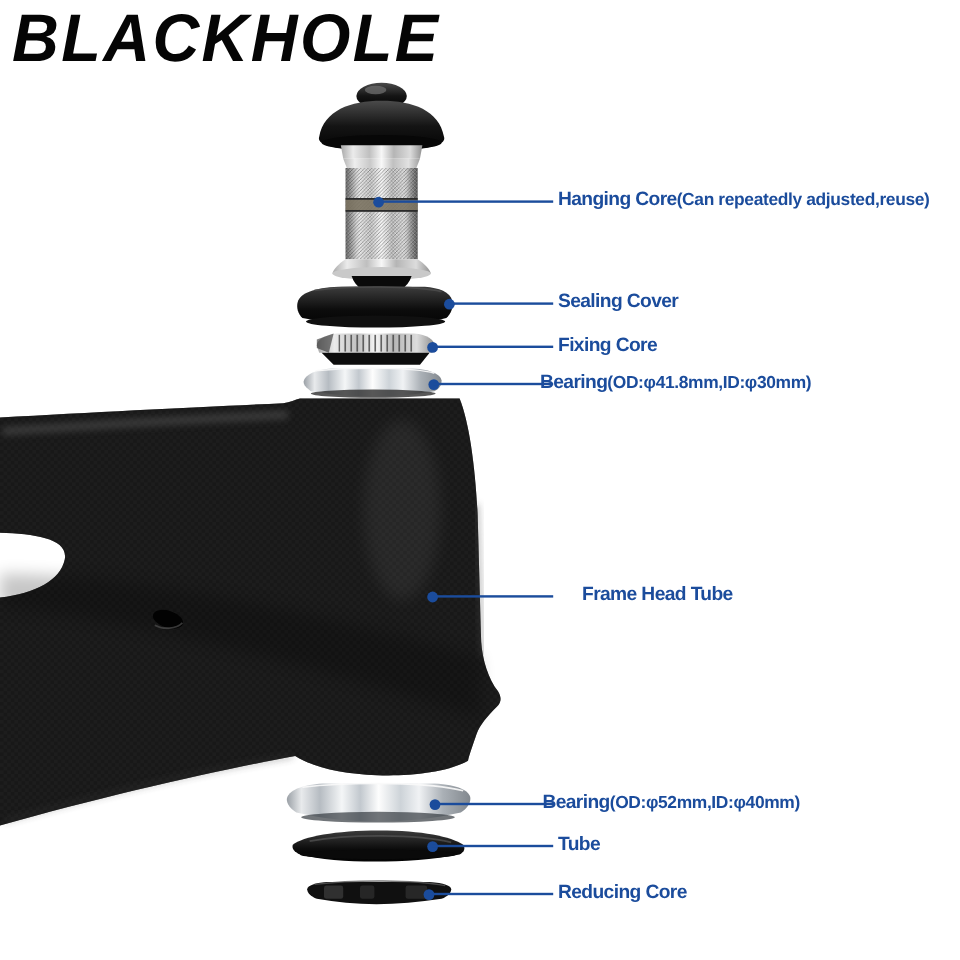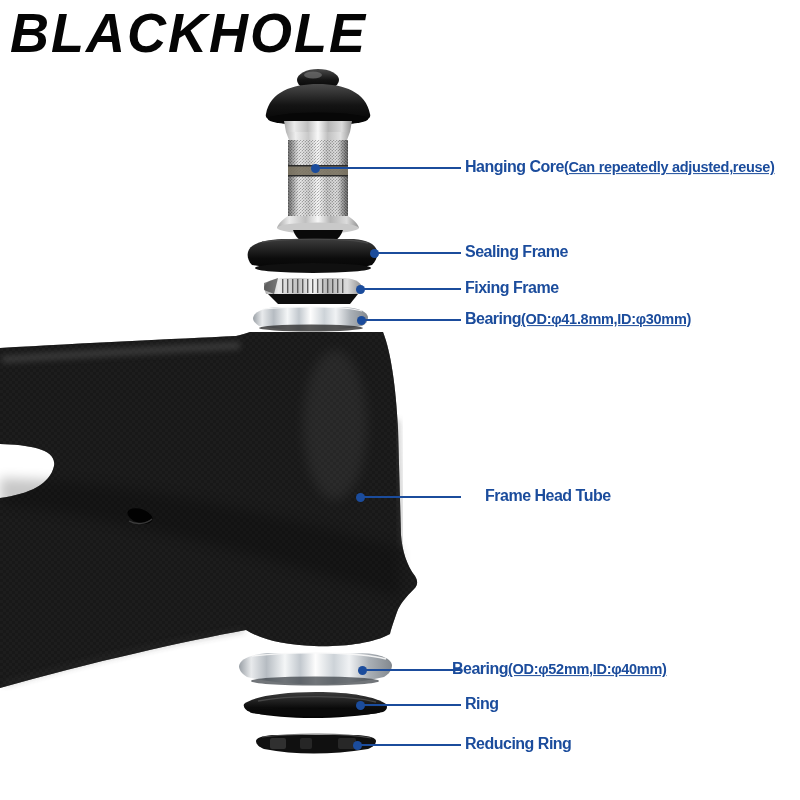--- a/index.html
+++ b/index.html
@@ -23,21 +23,21 @@
     background:var(--accent); margin-left:-4px; margin-top:-4px;
   }
   .line {
     position:absolute; height:2px; background:var(--accent); margin-top:-1px;
   }
   .lbl {
     position:absolute; transform:translateY(-55%);
     color:var(--accent); white-space:nowrap;
   }
   .lbl .main { font-size:16px; font-weight:700; letter-spacing:-0.5px; }
-  .lbl .note { font-size:14.5px; font-weight:700; letter-spacing:-0.3px;text-decoration:underline; }
+  .lbl .note { font-size:14.5px; font-weight:700; letter-spacing:-0.3px; }
 </style>
 </head>
 <body>
 
 <div class="stage">
 
   <div class="brand">BLACKHOLE</div>
 
   <svg class="parts-svg" width="800" height="800" viewBox="0 0 800 800">
     <defs>
@@ -172,53 +172,53 @@
 
     <div>
       <span class="dot" style="left:315px;top:168px"></span>
       <span class="line" style="left:315px;top:168px;width:146px"></span>
       <span class="lbl" style="left:465px;top:168px"><span class="main">Hanging Core</span><span class="note">(Can repeatedly adjusted,reuse)</span></span>
     </div>
 
     <div>
       <span class="dot" style="left:374px;top:253px"></span>
       <span class="line" style="left:374px;top:253px;width:87px"></span>
-      <span class="lbl" style="left:465px;top:253px"><span class="main">Sealing Frame</span><span class="note"></span></span>
+      <span class="lbl" style="left:465px;top:253px"><span class="main">Sealing Cover</span><span class="note"></span></span>
     </div>
 
     <div>
       <span class="dot" style="left:360px;top:289px"></span>
       <span class="line" style="left:360px;top:289px;width:101px"></span>
-      <span class="lbl" style="left:465px;top:289px"><span class="main">Fixing Frame</span><span class="note"></span></span>
+      <span class="lbl" style="left:465px;top:289px"><span class="main">Fixing Core</span><span class="note"></span></span>
     </div>
 
     <div>
       <span class="dot" style="left:361px;top:320px"></span>
       <span class="line" style="left:361px;top:320px;width:100px"></span>
-      <span class="lbl" style="left:465px;top:320px"><span class="main">Bearing</span><span class="note">(OD:φ41.8mm,ID:φ30mm)</span></span>
+      <span class="lbl" style="left:450px;top:320px"><span class="main">Bearing</span><span class="note">(OD:φ41.8mm,ID:φ30mm)</span></span>
     </div>
 
     <div>
       <span class="dot" style="left:360px;top:497px"></span>
       <span class="line" style="left:360px;top:497px;width:101px"></span>
       <span class="lbl" style="left:485px;top:497px"><span class="main">Frame Head Tube</span><span class="note"></span></span>
     </div>
 
     <div>
       <span class="dot" style="left:362px;top:670px"></span>
       <span class="line" style="left:362px;top:670px;width:99px"></span>
       <span class="lbl" style="left:452px;top:670px"><span class="main">Bearing</span><span class="note">(OD:φ52mm,ID:φ40mm)</span></span>
     </div>
 
     <div>
       <span class="dot" style="left:360px;top:705px"></span>
       <span class="line" style="left:360px;top:705px;width:101px"></span>
-      <span class="lbl" style="left:465px;top:705px"><span class="main">Ring</span><span class="note"></span></span>
+      <span class="lbl" style="left:465px;top:705px"><span class="main">Tube</span><span class="note"></span></span>
     </div>
 
     <div>
       <span class="dot" style="left:357px;top:745px"></span>
       <span class="line" style="left:357px;top:745px;width:104px"></span>
-      <span class="lbl" style="left:465px;top:745px"><span class="main">Reducing Ring</span><span class="note"></span></span>
+      <span class="lbl" style="left:465px;top:745px"><span class="main">Reducing Core</span><span class="note"></span></span>
     </div>
 
   </div>
 </div>
 
 </body></html>

